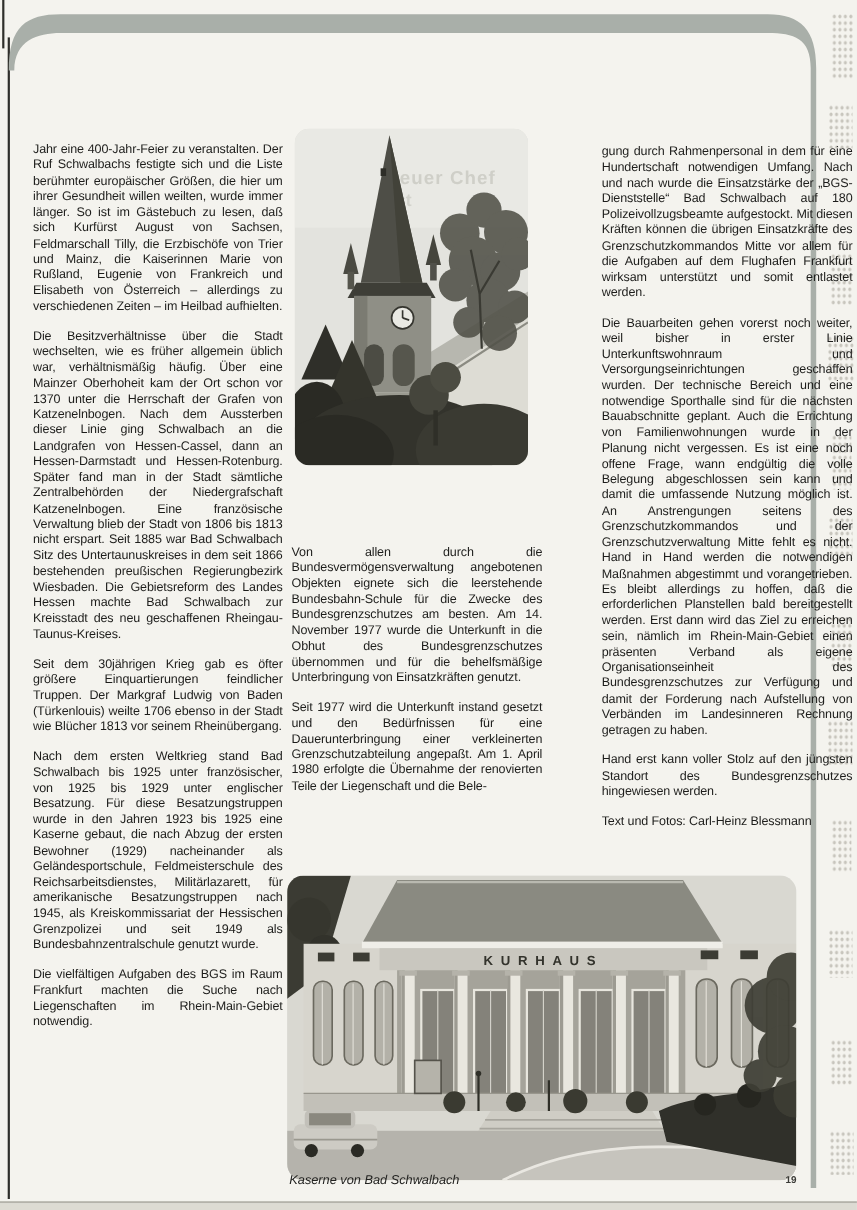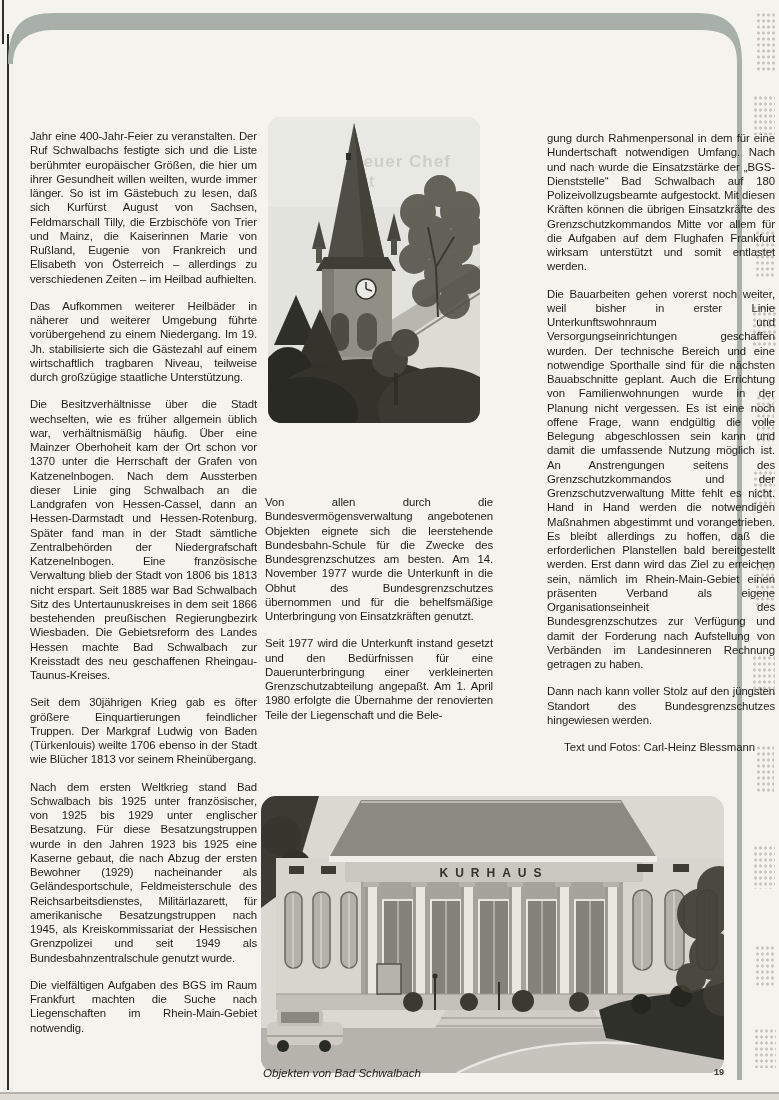--- a/index.html
+++ b/index.html
@@ -12,21 +12,21 @@
   .bottom-edge{position:absolute;left:0;top:1092px;width:779px;height:2px;background:#b4b2aa;}
   .below-edge{position:absolute;left:0;top:1094px;width:779px;height:6px;background:#dddbd3;}
   .speck{position:absolute;background-image:radial-gradient(#a39f94 1px, transparent 1.7px);background-size:5px 6px;opacity:.55;}
 
   
   .textcol{position:absolute;font-size:11.4px;line-height:14.25px;text-align:justify;color:#1d1d1b;letter-spacing:-0.1px;hyphens:auto;overflow-wrap:break-word;}
   .textcol p{margin:0 0 13px 0;}
   .col1{left:30px;top:129px;width:227px;}
   .col2{left:265px;top:495px;width:228px;}
   .col3{left:509px;top:131px;width:228px;margin-left:38px;}
-  .byline{text-align:center;padding-right:3px;margin-top:2px;}
+  .byline{text-align:left;padding-right:3px;margin-top:2px;}
 
   .caption{position:absolute;font-style:italic;font-size:11.6px;line-height:14.5px;color:#232321;}
   .caption-church{left:268px;top:430px;width:208px;}
   .caption-kurhaus{left:263px;top:1066px;width:320px;}
   .pagenum{position:absolute;left:714px;top:1067px;width:22px;text-align:left;font-size:9px;font-weight:bold;color:#3a3a36;}
 
   
   .photo{position:absolute;overflow:hidden;border-radius:13px;background:#e3e3de;}
   .photo-church{left:268px;top:117px;width:212px;height:306px;}
   .photo-kurhaus{left:261px;top:783px;width:463px;height:277px;border-radius:15px;margin-top:13px;}
@@ -56,21 +56,20 @@
   <div class="speck" style="left:753px;top:845px;width:22px;height:44px;"></div>
   <div class="speck" style="left:755px;top:945px;width:20px;height:42px;"></div>
   <div class="speck" style="left:754px;top:1028px;width:22px;height:40px;"></div>
 
   <svg class="frame-svg" width="779" height="1100" viewBox="0 0 779 1100">
     <path d="M 8 64 C 8 24 24 13 55 13 L 698 13 C 728 13 742 27 742 62 L 742 1080 L 737 1080 L 737 62 C 737 35 722 30 698 30 L 55 30 C 34 30 13 37 13 64 Z" fill="#a9afa9"></path>
   </svg>
 
   <div class="textcol col1">
     <p>Jahr eine 400-Jahr-Feier zu veranstalten. Der Ruf Schwalbachs festigte sich und die Liste berühmter europäischer Größen, die hier um ihrer Gesundheit willen weilten, wurde immer länger. So ist im Gästebuch zu lesen, daß sich Kurfürst August von Sachsen, Feldmarschall Tilly, die Erzbischöfe von Trier und Mainz, die Kaiserinnen Marie von Rußland, Eugenie von Frankreich und Elisabeth von Österreich – allerdings zu verschiedenen Zeiten – im Heilbad aufhielten.</p>
-    <p>Das Aufkommen weiterer Heilbäder in näherer und weiterer Umgebung führte vorübergehend zu einem Niedergang. Im 19. Jh. stabilisierte sich die Gästezahl auf einem wirtschaftlich tragbaren Niveau, teilweise durch großzügige staatliche Unterstützung.</p>
     <p>Die Besitzverhältnisse über die Stadt wechselten, wie es früher allgemein üblich war, verhältnismäßig häufig. Über eine Mainzer Oberhoheit kam der Ort schon vor 1370 unter die Herrschaft der Grafen von Katzenelnbogen. Nach dem Aussterben dieser Linie ging Schwalbach an die Landgrafen von Hessen-Cassel, dann an Hessen-Darmstadt und Hessen-Rotenburg. Später fand man in der Stadt sämtliche Zentralbehörden der Niedergrafschaft Katzenelnbogen. Eine französische Verwaltung blieb der Stadt von 1806 bis 1813 nicht erspart. Seit 1885 war Bad Schwalbach Sitz des Untertaunuskreises in dem seit 1866 bestehenden preußischen Regierungbezirk Wiesbaden. Die Gebietsreform des Landes Hessen machte Bad Schwalbach zur Kreisstadt des neu geschaffenen Rheingau-Taunus-Kreises.</p>
     <p>Seit dem 30jährigen Krieg gab es öfter größere Einquartierungen feindlicher Truppen. Der Markgraf Ludwig von Baden (Türkenlouis) weilte 1706 ebenso in der Stadt wie Blücher 1813 vor seinem Rheinübergang.</p>
     <p>Nach dem ersten Weltkrieg stand Bad Schwalbach bis 1925 unter französischer, von 1925 bis 1929 unter englischer Besatzung. Für diese Besatzungstruppen wurde in den Jahren 1923 bis 1925 eine Kaserne gebaut, die nach Abzug der ersten Bewohner (1929) nacheinander als Geländesportschule, Feldmeisterschule des Reichsarbeitsdienstes, Militärlazarett, für amerikanische Besatzungstruppen nach 1945, als Kreiskommissariat der Hessischen Grenzpolizei und seit 1949 als Bundesbahnzentralschule genutzt wurde.</p>
     <p>Die vielfältigen Aufgaben des BGS im Raum Frankfurt machten die Suche nach Liegenschaften im Rhein-Main-Gebiet notwendig.</p>
   </div>
 
   <div class="photo photo-church">
     <svg width="212" height="306" viewBox="0 0 212 306">
       <rect x="0" y="0" width="212" height="306" fill="#e3e3de"></rect>
       <rect x="0" y="0" width="212" height="90" fill="#e9e9e4"></rect>
@@ -132,21 +131,21 @@
   </div>
 
   <div class="textcol col2">
     <p>Von allen durch die Bundesvermögensverwaltung angebotenen Objekten eignete sich die leerstehende Bundesbahn-Schule für die Zwecke des Bundesgrenzschutzes am besten. Am 14. November 1977 wurde die Unterkunft in die Obhut des Bundesgrenzschutzes übernommen und für die behelfsmäßige Unterbringung von Einsatzkräften genutzt.</p>
     <p>Seit 1977 wird die Unterkunft instand gesetzt und den Bedürfnissen für eine Dauerunterbringung einer verkleinerten Grenzschutzabteilung angepaßt. Am 1. April 1980 erfolgte die Übernahme der renovierten Teile der Liegenschaft und die Bele-</p>
   </div>
 
   <div class="textcol col3">
     <p>gung durch Rahmenpersonal in dem für eine Hundertschaft notwendigen Umfang. Nach und nach wurde die Einsatzstärke der „BGS-Dienststelle“ Bad Schwalbach auf 180 Polizeivollzugsbeamte aufgestockt. Mit diesen Kräften können die übrigen Einsatzkräfte des Grenzschutzkommandos Mitte vor allem für die Aufgaben auf dem Flughafen Frankfurt wirksam unterstützt und somit entlastet werden.</p>
     <p>Die Bauarbeiten gehen vorerst noch weiter, weil bisher in erster Linie Unterkunftswohnraum und Versorgungseinrichtungen geschaffen wurden. Der technische Bereich und eine notwendige Sporthalle sind für die nächsten Bauabschnitte geplant. Auch die Errichtung von Familienwohnungen wurde in der Planung nicht vergessen. Es ist eine noch offene Frage, wann endgültig die volle Belegung abgeschlossen sein kann und damit die umfassende Nutzung möglich ist. An Anstrengungen seitens des Grenzschutzkommandos und der Grenzschutzverwaltung Mitte fehlt es nicht. Hand in Hand werden die notwendigen Maßnahmen abgestimmt und vorangetrieben. Es bleibt allerdings zu hoffen, daß die erforderlichen Planstellen bald bereitgestellt werden. Erst dann wird das Ziel zu erreichen sein, nämlich im Rhein-Main-Gebiet einen präsenten Verband als eigene Organisationseinheit des Bundesgrenzschutzes zur Verfügung und damit der Forderung nach Aufstellung von Verbänden im Landesinneren Rechnung getragen zu haben.</p>
-    <p>Dann nach kann voller Stolz auf den jüngsten Standort des Bundesgrenzschutzes hingewiesen werden.</p>
+    <p>Hand erst kann voller Stolz auf den jüngsten Standort des Bundesgrenzschutzes hingewiesen werden.</p>
     <p class="byline">Text und Fotos: Carl-Heinz Blessmann</p>
   </div>
 
   <div class="photo photo-kurhaus">
     <svg width="463" height="277" viewBox="0 0 463 277">
       <rect x="0" y="0" width="463" height="277" fill="#d9d8d1"></rect>
 
       <polygon points="0,0 58,0 32,88 0,112" fill="#3b3b33"></polygon>
       <circle cx="20" cy="40" r="20" fill="#34342c" opacity="0.7"></circle>
       <circle cx="34" cy="70" r="16" fill="#32322b"></circle>
@@ -269,17 +268,17 @@
       <g>
         <rect x="6" y="226" width="76" height="23" rx="6" fill="#cdcbc4"></rect>
         <rect x="16" y="213" width="46" height="17" rx="5" fill="#c2c0b9"></rect>
         <rect x="20" y="216" width="38" height="11" fill="#8a887f"></rect>
         <circle cx="22" cy="250" r="6" fill="#2a2a24"></circle>
           <circle cx="64" cy="250" r="6" fill="#2a2a24"></circle>
         <line x1="6" y1="240" x2="82" y2="240" stroke="#9a988f" stroke-width="1.5"></line>
       </g>
     </svg>
   </div>
-  <div class="caption caption-kurhaus">Objekten von Bad Schwalbach</div>
+  <div class="caption caption-kurhaus">Kaserne von Bad Schwalbach</div>
 
   <div class="pagenum">19</div>
 
 </div>
 
 </body></html>

